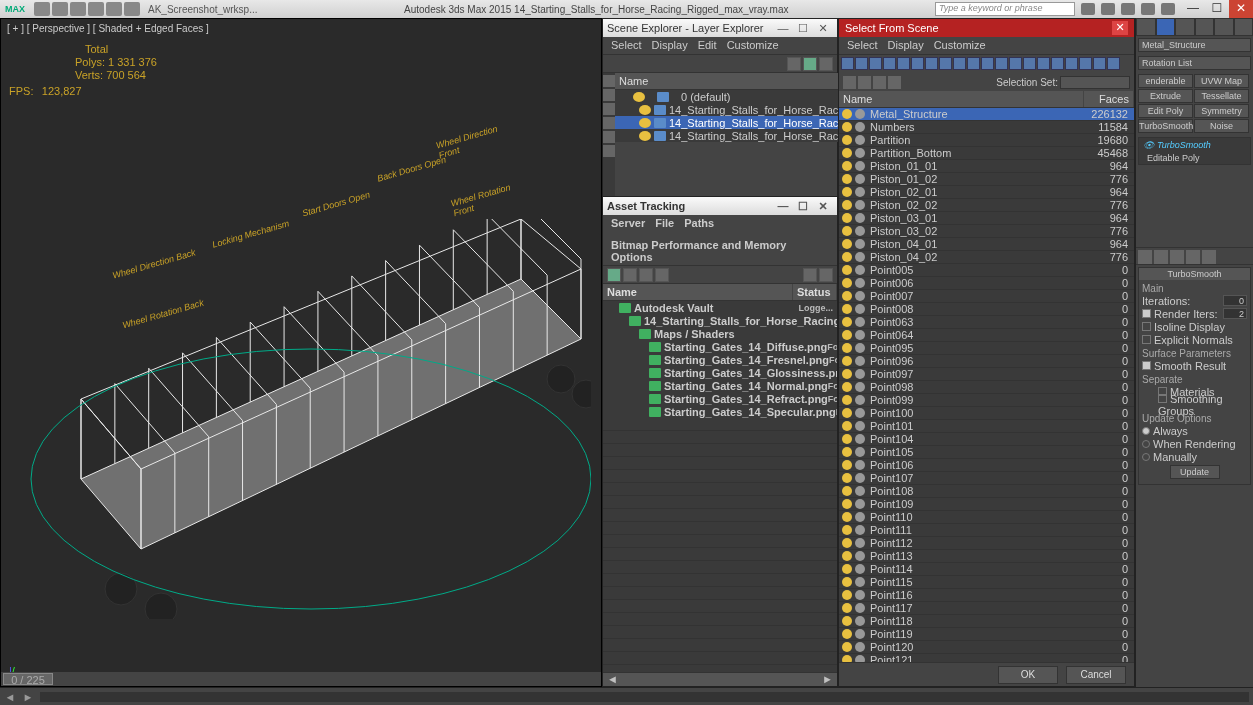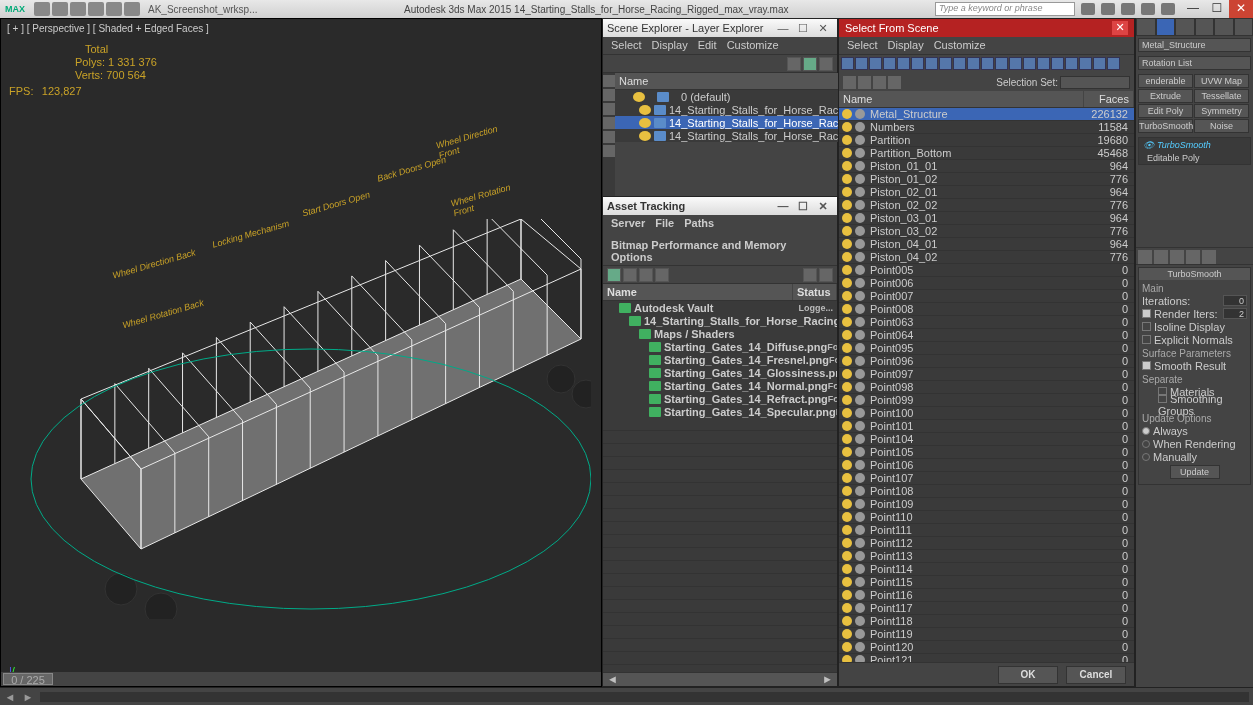--- a/index.html
+++ b/index.html
@@ -73,21 +73,21 @@
 .scene-toolbar2 { height: 18px; background: #444; display: flex; gap: 2px; padding: 2px 4px; align-items: center; }
 .scene-toolbar2 .lbl { font-size: 10px; color: #ccc; margin-left: auto; }
 .scene-list { flex: 1; overflow: auto; background: #3a3a3a; font-size: 10px; }
 .scene-row { display: flex; height: 13px; align-items: center; border-bottom: 1px solid #333; }
 .scene-row.sel { background: #3b66b5; }
 .scene-row .bulb { width: 10px; height: 10px; background: #e8c040; border-radius: 50%; margin: 0 3px; }
 .scene-row .bulb2 { width: 10px; height: 10px; background: #999; border-radius: 50%; margin-right: 3px; }
 .scene-row .nm { flex: 1; color: #ccc; padding-left: 2px; }
 .scene-row .fc { width: 50px; text-align: right; color: #ccc; padding-right: 6px; }
 .scene-footer { height: 24px; background: #444; display: flex; justify-content: flex-end; align-items: center; gap: 8px; padding: 0 8px; border-top: 1px solid #333; }
-.scene-footer button { width: 60px; height: 18px; background: #555; border: 1px solid #333; color: #ddd; font-size: 10px; font-weight: bold; }
+.scene-footer button { width: 60px; height: 18px; background: #555; border: 1px solid #333; color: #ddd; font-size: 10px; }
 
 .cmd-panel { width: 118px; background: #444; border-left: 1px solid #222; display: flex; flex-direction: column; font-size: 10px; }
 .cmd-tabs { height: 18px; display: flex; }
 .cmd-tabs .t { flex: 1; background: #555; border: 1px solid #333; }
 .cmd-tabs .t.active { background: #3b66b5; }
 .cmd-dd { margin: 2px; background: #555; border: 1px solid #333; padding: 1px 3px; font-size: 9px; color: #ccc; }
 .cmd-btns { display: flex; flex-wrap: wrap; gap: 1px; padding: 2px; }
 .cmd-btns .b { width: 55px; height: 14px; background: #555; border: 1px solid #333; text-align: center; font-size: 9px; color: #ccc; line-height: 12px; }
 .cmd-stack { margin: 2px; border: 1px solid #333; background: #3a3a3a; }
 .cmd-stack .row { height: 13px; padding: 0 4px; display: flex; align-items: center; font-size: 9px; color: #ccc; }

